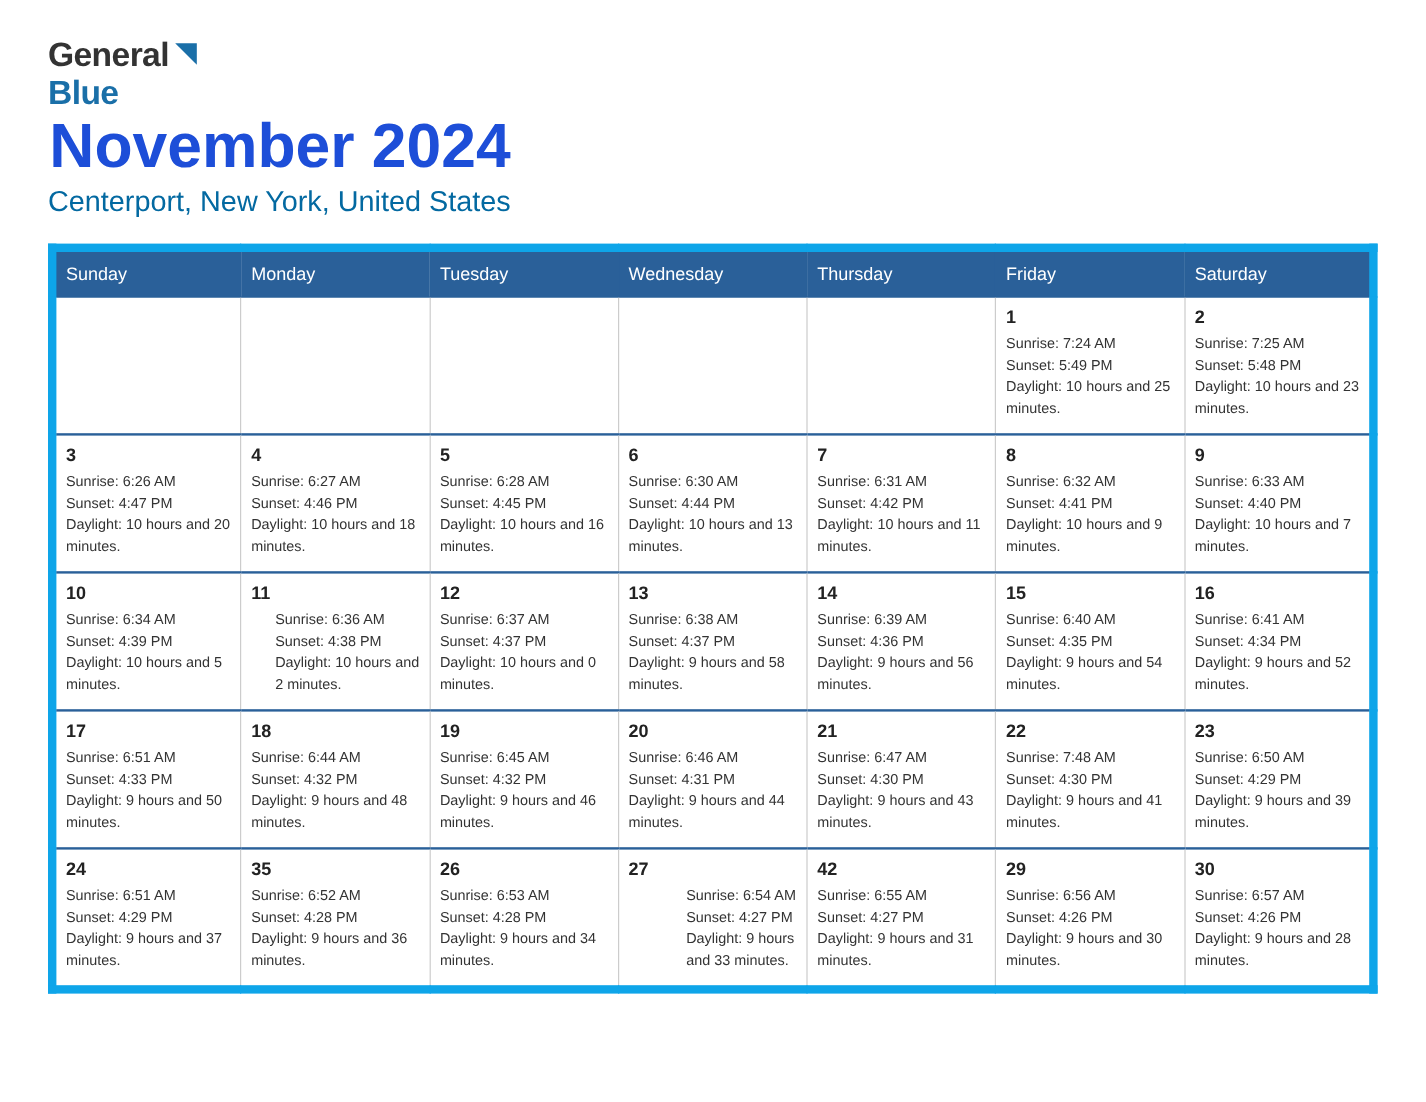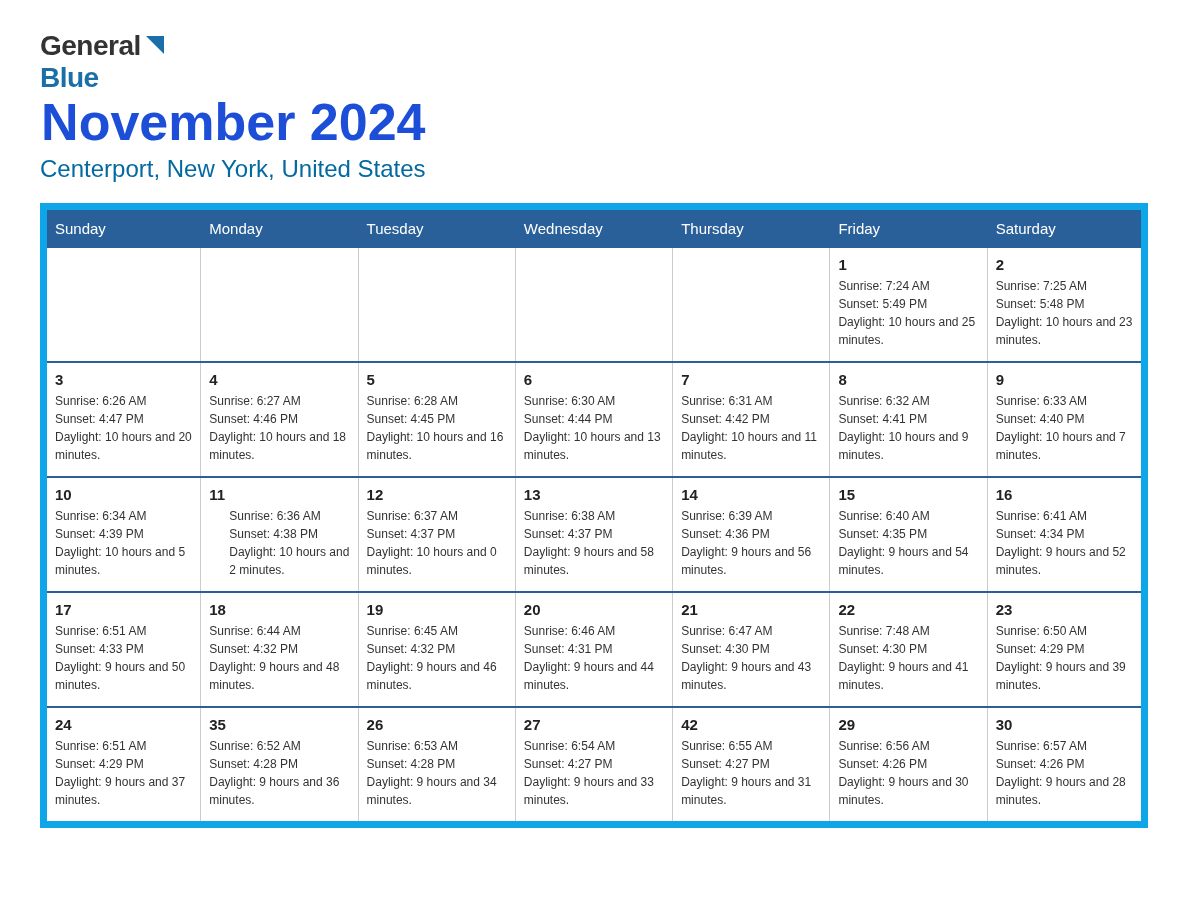--- a/index.html
+++ b/index.html
@@ -293,21 +293,21 @@
 Daylight: 9 hours and 36 minutes.</div>
         </td>
         <td>
           <span class="day-num">26</span>
           <div class="day-info" style="white-space: pre-line;">Sunrise: 6:53 AM
 Sunset: 4:28 PM
 Daylight: 9 hours and 34 minutes.</div>
         </td>
         <td>
           <span class="day-num">27</span>
-          <div class="day-info" style="white-space: pre-line;">Sunrise: 6:54 AM
+          <div class="day-info" style="white-space: pre-line; margin-left: 48px;">Sunrise: 6:54 AM
 Sunset: 4:27 PM
 Daylight: 9 hours and 33 minutes.</div>
         </td>
         <td>
           <span class="day-num">42</span>
           <div class="day-info" style="white-space: pre-line;">Sunrise: 6:55 AM
 Sunset: 4:27 PM
 Daylight: 9 hours and 31 minutes.</div>
         </td>
         <td>

